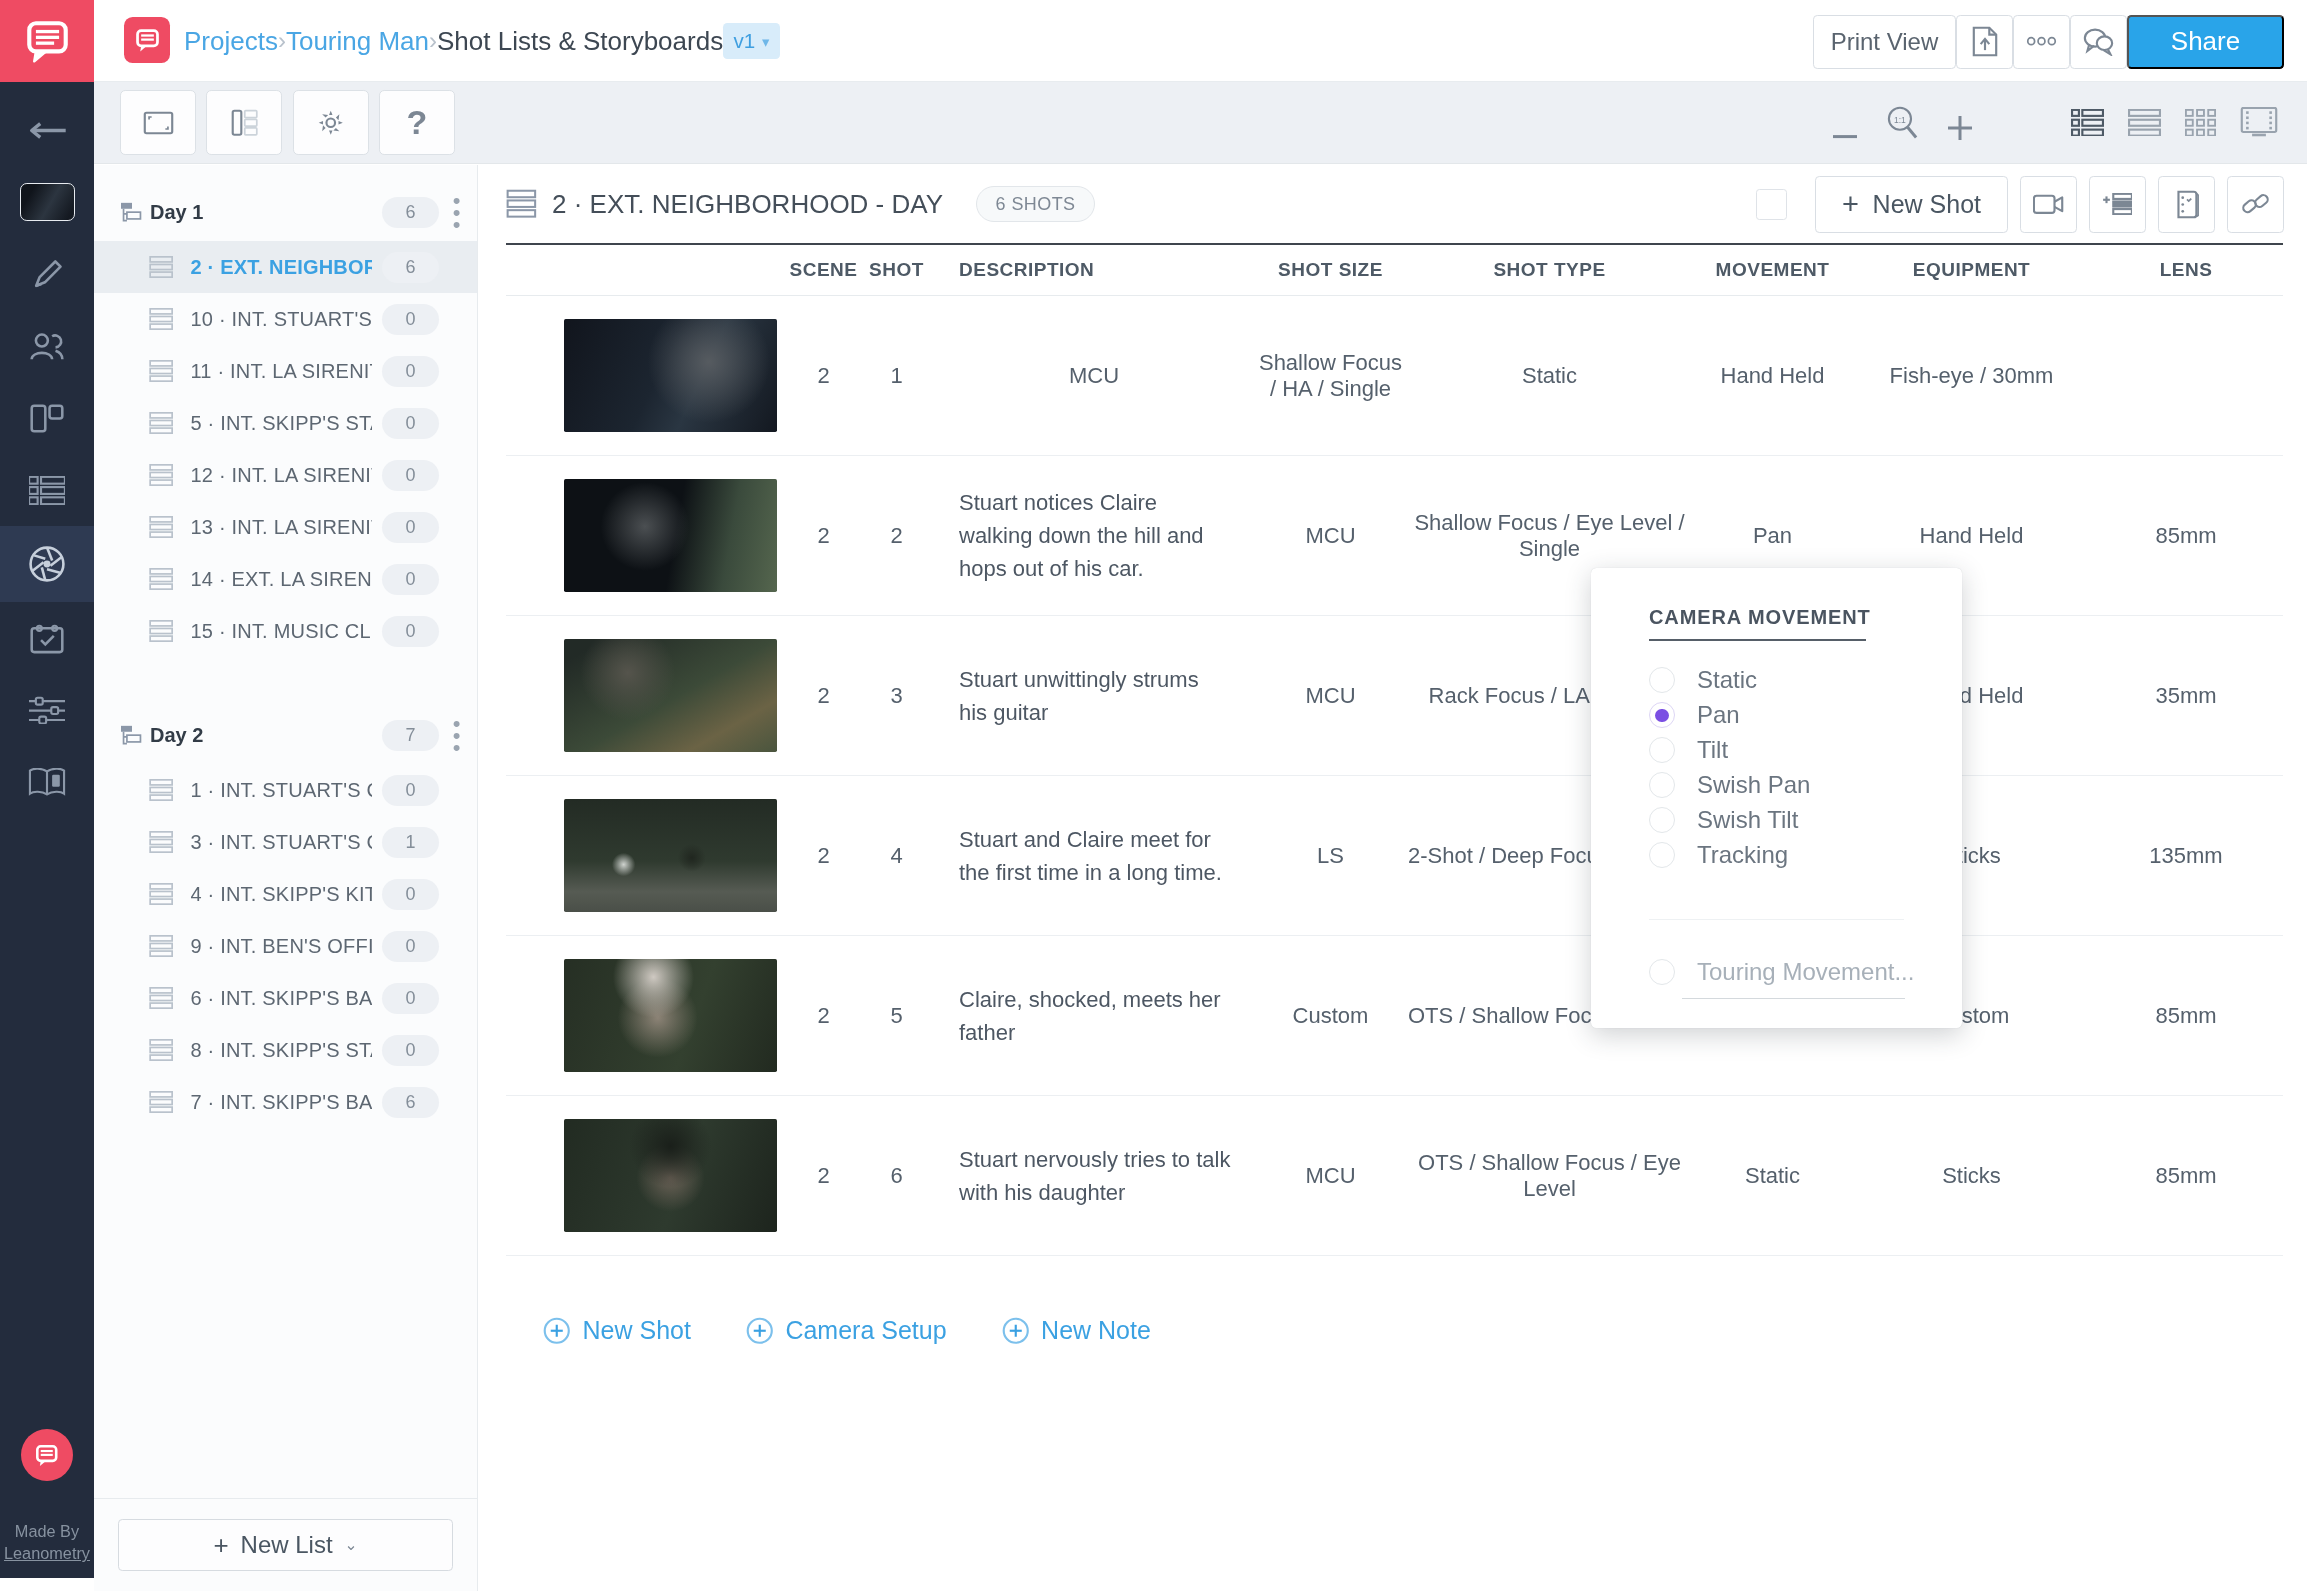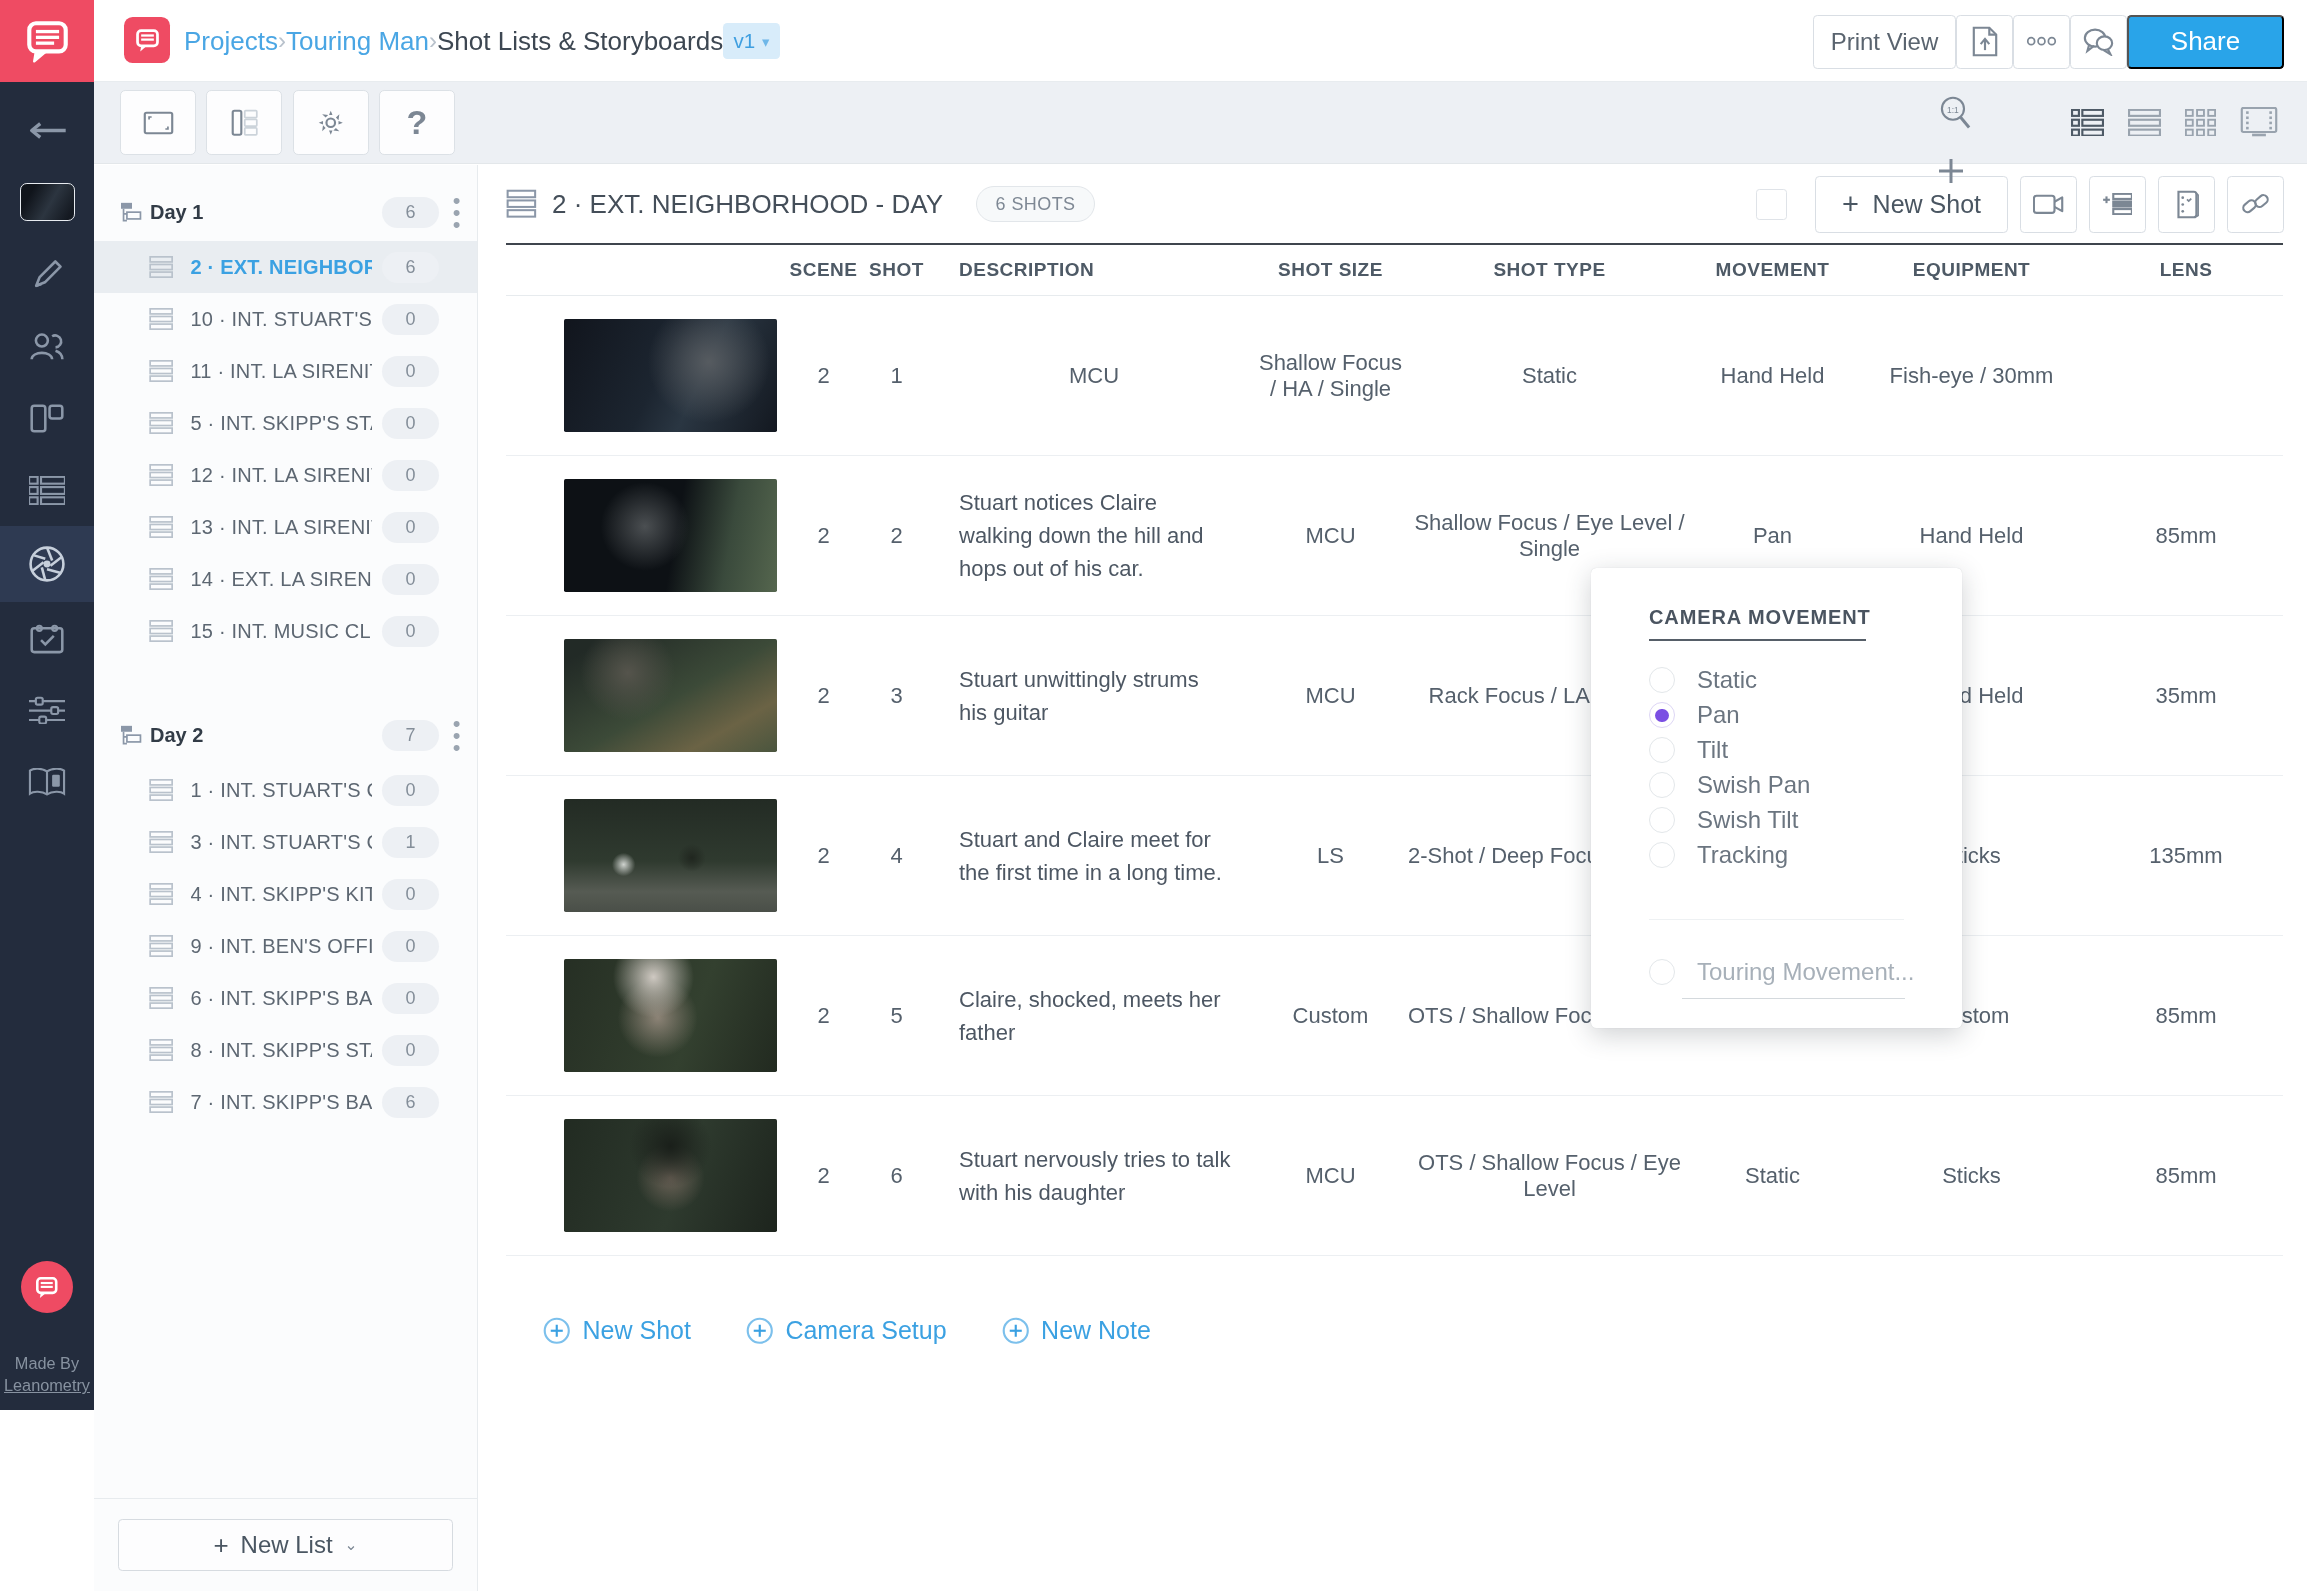--- a/index.html
+++ b/index.html
@@ -16,35 +16,35 @@
   .crumb-current { color:#3d4752; }
   .ver-badge { background:#d8ecfa; color:#3f9fe0; font-size:20.6px; padding:6px 10.3px; border-radius:4.3px; display:flex; align-items:center; gap:6.9px; }
   .ver-badge .chev { font-size:14.6px; color:#6fb7e8; }
   .topbar-right { position:absolute; right:23px; top:14.6px; display:flex; align-items:flex-start; }
   .btn-outline { background:#fff; border:0.9px solid #d9dee4; border-radius:4.3px; height:54px; display:flex; align-items:center; justify-content:center; font-size:24px; color:#5a646f; cursor:pointer; }
   .btn-print { width:143px; }
   .icon-btn-lg { width:57px; }
   .btn-share { background:#29a4e9; border-radius:4.3px; width:157px; height:54px; color:#fff; font-size:26px; display:flex; align-items:center; justify-content:center; cursor:pointer; }
 
   
-  .rail { position:absolute; left:0; top:82px; width:94px; height:1328px; background:#232c3d; display:flex; flex-direction:column; align-items:center; z-index:4; }
+  .rail { position:absolute; left:0; top:82px; width:94px; height:1496px; background:#232c3d; display:flex; flex-direction:column; align-items:center; z-index:4; }
   .rail-item { width:94px; height:72px; display:flex; align-items:center; justify-content:center; cursor:pointer; }
   .rail-item.active { background:#2e3a52; height:76px; }
   .proj-thumb { width:55px; height:38px; border-radius:6.9px; border:1.7px solid #e7ebf0; background:linear-gradient(120deg,#10141b 20%,#2c3540 55%,#141921 90%); }
   .rail-bottom { margin-top:auto; display:flex; flex-direction:column; align-items:center; padding-bottom:13.7px; }
   .pink-circle { width:52px; height:52px; border-radius:50%; background:#ef4b63; display:flex; align-items:center; justify-content:center; margin-bottom:39px; cursor:pointer; }
   .made-by { font-size:16.3px; color:#8792a0; text-align:center; line-height:1.35; }
   .made-by .lnk { text-decoration:underline; cursor:pointer; }
 
   
   .toolbar { position:absolute; left:94px; top:82px; width:2213px; height:82px; background:#edf0f4; border-bottom:0.9px solid #e3e7ea; display:flex; align-items:center; z-index:3; }
   .tool-group { display:flex; gap:10.3px; margin-left:26px; }
   .tool-btn { width:76px; height:65px; background:#fdfdfe; border:0.9px solid #dce1e6; border-radius:5.2px; display:flex; align-items:center; justify-content:center; cursor:pointer; color:#7c8794; }
   .toolbar-right { margin-left:auto; margin-right:29px; display:flex; align-items:center; gap:22px; }
-  .zoom-ctrls { display:flex; align-items:flex-start; gap:29px; margin-right:77px;flex-direction:column; }
+  .zoom-ctrls { display:flex; align-items:flex-end; gap:29px; margin-right:77px; }
   .zoom-ctrls .zb { cursor:pointer; color:#7c8794; display:flex; align-items:center; }
   .view-toggles { display:flex; align-items:center; gap:24px; }
   .vt { cursor:pointer; display:flex; align-items:center; }
 
   
   .panel { position:absolute; left:94px; top:165px; width:384px; height:1427px; background:#fbfcfd; border-right:0.9px solid #e7ebee; z-index:2; display:flex; flex-direction:column; }
   .panel-scroll { flex:1; overflow:hidden; padding-top:19px; }
   .day-header { position:relative; display:flex; align-items:center; height:57px; padding-left:26px; padding-right:38px; }
   .day-title { font-size:20px; font-weight:bold; color:#323c47; margin-left:6px; flex:0 0 auto; }
   .day-header .badge { margin-left:auto; }

